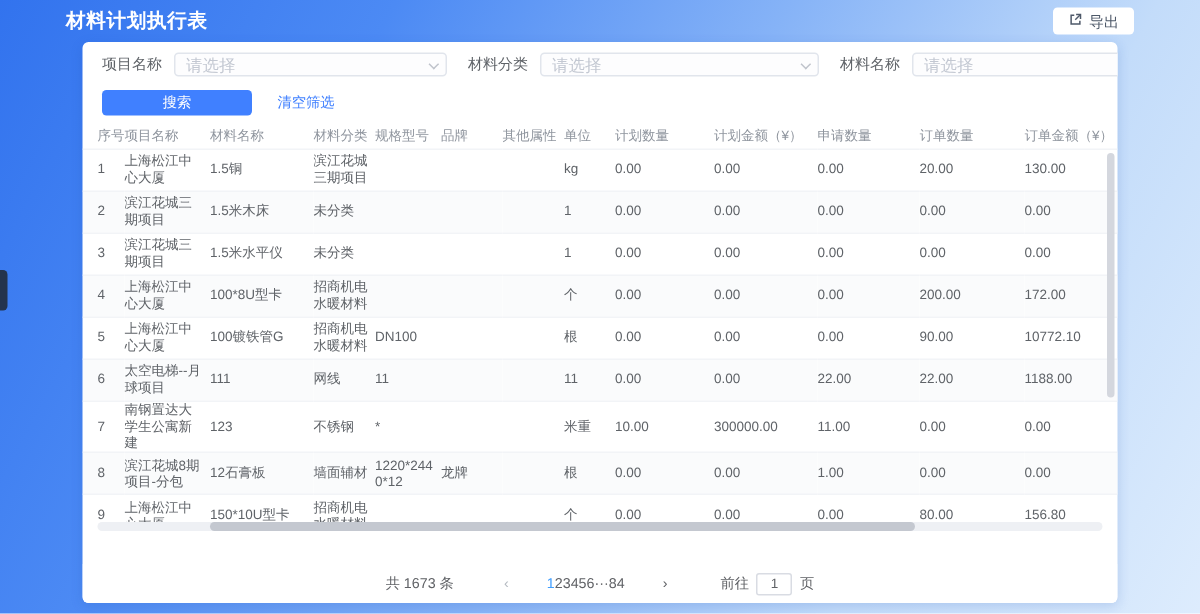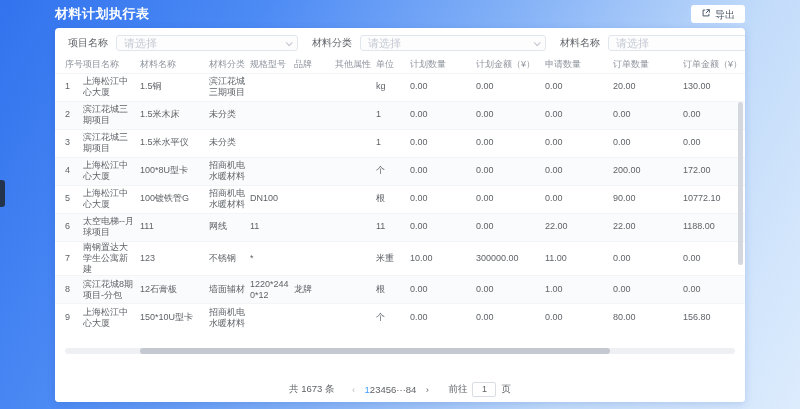--- a/index.html
+++ b/index.html
@@ -3,21 +3,21 @@
 <meta charset="utf-8">
 <style>
   * { box-sizing: border-box; margin: 0; padding: 0; }
   html,body { width: 800px; height: 409px; overflow: hidden; }
   body {
     font-family: "Liberation Sans", "DejaVu Sans", sans-serif;
     background: linear-gradient(118deg, #3273ee 0%, #4c8af4 26%, #86b3f7 52%, #c3dcfa 76%, #ddecfd 100%);
     position: relative;
   }
   
-  .topbar { height: 28px; display: flex; align-items: center; padding: 0 55px; }
+  .topbar { height: 28px; display: flex; align-items: center; padding: 0 44px; }
   .page-title { color: #ffffff; font-size: 13px; font-weight: bold; letter-spacing: .5px; }
   .export-btn {
     margin-left: auto; display: flex; align-items: flex-start; gap: 4px;
     background: #ffffff; border: none; border-radius: 3px; padding: 3px 10px;
     font-size: 10px; color: #4e5969; cursor: pointer; height: 18px;
     font-family: inherit;
   }
   .export-btn svg { display: block; }
 
   
@@ -77,21 +77,21 @@
     background: #fafafa; border-top: 1px solid #e9ecf1; border-bottom: 1px solid #eef0f3;
     display: flex; align-items: center; padding: 0 10px; 
   }
   .summary .sum-label { font-size: 9.5px; color: #303133; font-weight: bold; }
   .totals { margin-left: auto; display: flex; gap: 20px; }
   .total-item { font-size: 9.5px; color: #303133; font-weight: bold; white-space: nowrap; }
 
   
   .pagination {
     position: absolute; left: 0; right: 0; top: 348px; height: 26px;
-    display: flex; align-items: center; justify-content: center; gap: 4px;
+    display: flex; align-items: center; justify-content: center; gap: 20px;
     font-size: 9.5px; color: #606266; background: #fff;
   }
   .pg-total { margin-right: 8px; }
   .pg-arrow { width: 14px; text-align: center; cursor: pointer; color: #b4bac1; }
   .pg-arrow.next { color: #606266; }
   .pg-num { width: 17px; text-align: center; cursor: pointer; }
   .pg-num.active { color: #409eff; }
   .pg-goto { margin-left: 10px; display: flex; align-items: center; gap: 5px; }
   .pg-input {
     width: 24px; height: 15px; border: 1px solid #d9dce3; border-radius: 2px;
@@ -138,20 +138,24 @@
     </div>
     <div class="f-group">
       <span class="f-label">材料名称</span>
       <div class="sel w3">
         <span class="ph">请选择</span>
 
       </div>
     </div>
   </div>
 
+  <div class="actions">
+    <button class="search-btn">搜索</button>
+    <a class="clear-link">清空筛选</a>
+  </div>
 
   <table>
     <colgroup id="cols">
         <col style="width: 28px;">
         <col style="width: 57px;">
         <col style="width: 69px;">
         <col style="width: 41px;">
         <col style="width: 44px;">
         <col style="width: 41px;">
         <col style="width: 41px;">

